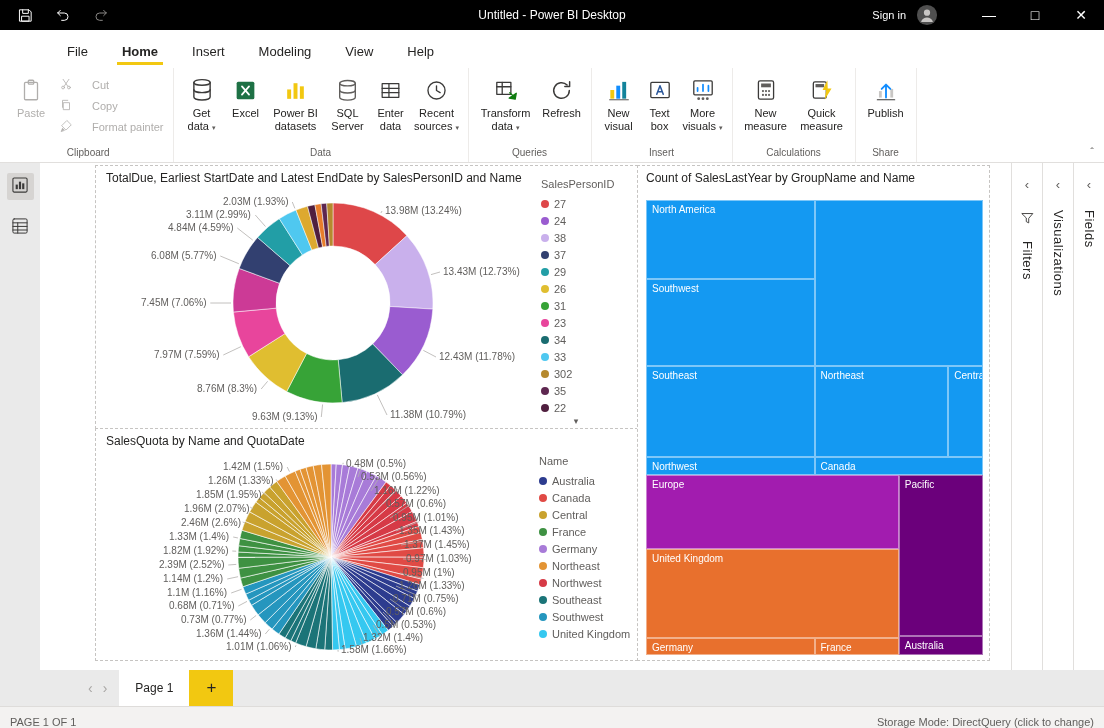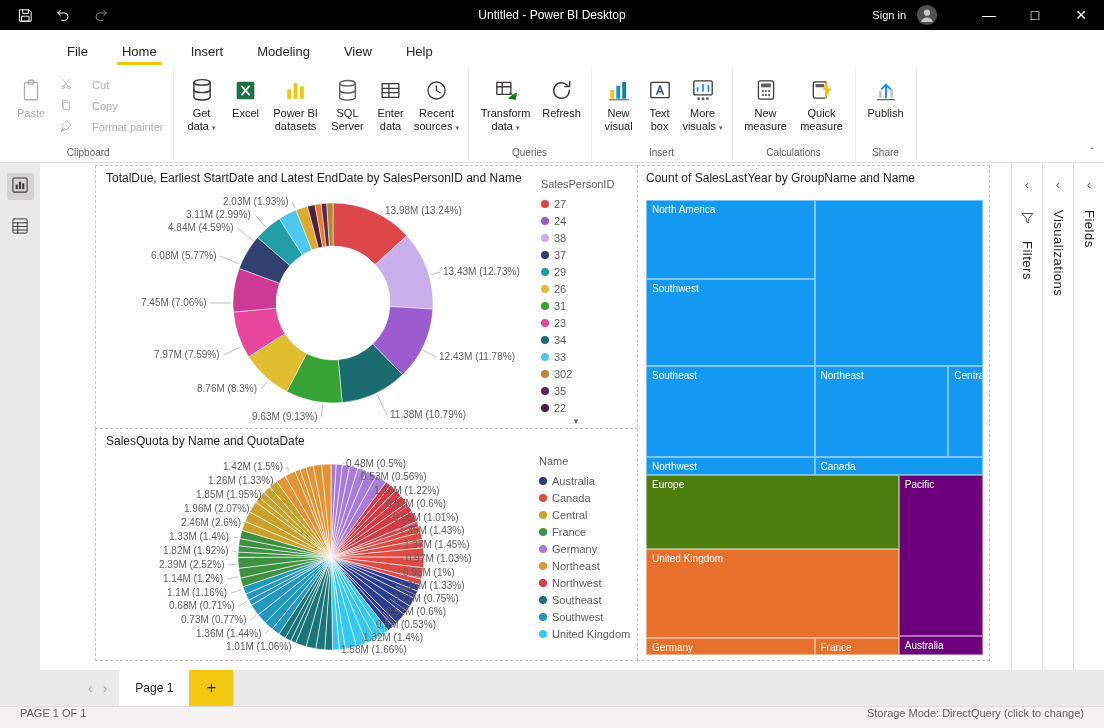--- a/index.html
+++ b/index.html
@@ -9,21 +9,21 @@
   .tb-left{display:flex;align-items:center;gap:20px;padding-left:16px;z-index:2;}
   .tb-btn{width:18px;height:18px;display:flex;align-items:center;justify-content:center;}
   .tb-title{position:absolute;left:0;right:0;text-align:center;font-size:12px;color:#fff;}
   .tb-right{margin-left:auto;display:flex;align-items:center;z-index:2;}
   .signin{font-size:11px;margin-right:10px;}
   .avatar{width:22px;height:22px;margin-right:28px;}
   .win-btn{width:46px;height:30px;display:flex;align-items:center;justify-content:center;font-size:14px;color:#fff;}
   
   .menubar{height:38px;background:#fff;display:flex;align-items:flex-end;padding-left:50px;}
   .menu-tab{padding:9px 17px 9px;font-size:13px;color:#252423;position:relative;cursor:default;}
-  .menu-tab.active{font-weight:400;}
+  .menu-tab.active{font-weight:700;}
   .menu-tab.active::after{content:"";position:absolute;left:12px;right:12px;bottom:3px;height:3px;background:#F2C811;}
   
   .ribbon{height:95px;background:#fff;border-bottom:1px solid #E1DFDD;display:flex;padding-left:4px;position:relative;}
   .rgroup{display:flex;flex-direction:column;padding:3px 5px 1px;border-right:1px solid #EDEBE9;}
   .rgroup-buttons{display:flex;flex:1;align-items:flex-start;}
   .rgroup-label{text-align:center;font-size:10px;color:#605E5C;padding:1px 0 3px;}
   .rbtn{display:flex;flex-direction:column;align-items:center;padding:4px 2px 0;font-size:11px;color:#252423;text-align:center;line-height:1.18;cursor:default;}
   .rbtn .icon{height:30px;display:flex;align-items:center;justify-content:center;margin-bottom:2px;}
   .rbtn.disabled{color:#B0AEAC;}
   .smalls{display:flex;flex-direction:column;gap:6px;padding:6px 4px 0 6px;}
@@ -53,21 +53,21 @@
   .pane{width:31px;background:#FFF;border-left:1px solid #E1DFDD;flex:none;display:flex;flex-direction:column;align-items:center;padding-top:14px;}
   .pane-chevron{font-size:13px;color:#605E5C;margin-bottom:18px;}
   .pane-label{writing-mode:vertical-rl;font-size:13px;color:#252423;letter-spacing:0.5px;}
   .pane .funnel{margin-bottom:10px;}
   
   .pagebar{height:36px;background:#EAEAEA;display:flex;align-items:stretch;}
   .page-arrows{display:flex;align-items:center;gap:10px;padding:0 12px 0 88px;color:#A8A6A4;font-size:14px;}
   .page-tab{background:#fff;display:flex;align-items:center;justify-content:center;width:70px;font-size:12px;color:#252423;}
   .page-add{background:#F2C811;width:44px;display:flex;align-items:center;justify-content:center;font-size:17px;color:#252423;}
   
-  .statusbar{height:22px;background:#F3F2F1;border-top:1px solid #DEDCDA;display:flex;align-items:flex-start;justify-content:space-between;padding:0 20px;font-size:11px;color:#605E5C;}
+  .statusbar{height:22px;background:#F3F2F1;border-top:1px solid #DEDCDA;display:flex;align-items:flex-end;justify-content:space-between;padding:0 10px;font-size:11px;color:#605E5C;}
 </style>
 </head>
 <body>
 
 <div class="titlebar">
   <div class="tb-left">
     <span class="tb-btn">
         <svg width="17" height="17" viewBox="0 0 24 24" fill="none" stroke="#fff" stroke-width="1.4" stroke-linecap="round" stroke-linejoin="round">
           <path d="M4 4h13l3 3v13H4z"></path>
           <path d="M8 4v5h8V4"></path>
@@ -209,20 +209,21 @@
       <div class="rbtn" style="width:52px">
         <span class="icon">
             <svg width="25" height="25" viewBox="0 0 24 24" fill="none" stroke="#3B3A39" stroke-width="1.3" stroke-linecap="round" stroke-linejoin="round">
               <circle cx="12" cy="12" r="8.2"></circle>
               <path d="M12 7.5V12l3.5 2"></path>
             </svg>
           </span>
         <span class="lbl"><span>Recent sources</span> <span class="chev">▾</span></span>
       </div>
     </div>
+    <div class="rgroup-label">Data</div>
   </div>
 
   <div class="rgroup">
     <div class="rgroup-buttons">
       <div class="rbtn" style="width:64px">
         <span class="icon">
             <svg width="26" height="26" viewBox="0 0 24 24" fill="none" stroke="#3B3A39" stroke-width="1.2" stroke-linecap="round" stroke-linejoin="round">
               <rect x="3.5" y="5" width="13" height="11"></rect>
               <path d="M3.5 9h13M8.5 5v11"></path>
               <path d="M15.5 14.5l4.5 4.5M21.5 15l-1 5.5-5.5-1z" fill="#107C10" stroke="#107C10"></path>
@@ -649,21 +650,21 @@
           </div>
           <div class="tm-cell" style="left: 89.7%; top: 36.5%; width: 10.3%; height: 20%; background: rgb(20, 153, 242);">
             <div class="tm-label">Central</div>
           </div>
           <div class="tm-cell" style="left: 0%; top: 56.5%; width: 50%; height: 3.9%; background: rgb(20, 153, 242);">
             <div class="tm-label">Northwest</div>
           </div>
           <div class="tm-cell" style="left: 50%; top: 56.5%; width: 50%; height: 3.9%; background: rgb(20, 153, 242);">
             <div class="tm-label">Canada</div>
           </div>
-          <div class="tm-cell" style="left: 0%; top: 60.4%; width: 75%; height: 16.3%; background: #4d7c0f;">
+          <div class="tm-cell" style="left: 0%; top: 60.4%; width: 75%; height: 16.3%; background: #a21caf;">
             <div class="tm-label">Europe</div>
           </div>
           <div class="tm-cell" style="left: 0%; top: 76.7%; width: 75%; height: 19.6%; background: rgb(232, 112, 45);">
             <div class="tm-label">United Kingdom</div>
           </div>
           <div class="tm-cell" style="left: 0%; top: 96.3%; width: 50%; height: 3.7%; background: rgb(232, 112, 45);">
             <div class="tm-label">Germany</div>
           </div>
           <div class="tm-cell" style="left: 50%; top: 96.3%; width: 25%; height: 3.7%; background: rgb(232, 112, 45);">
             <div class="tm-label">France</div>

